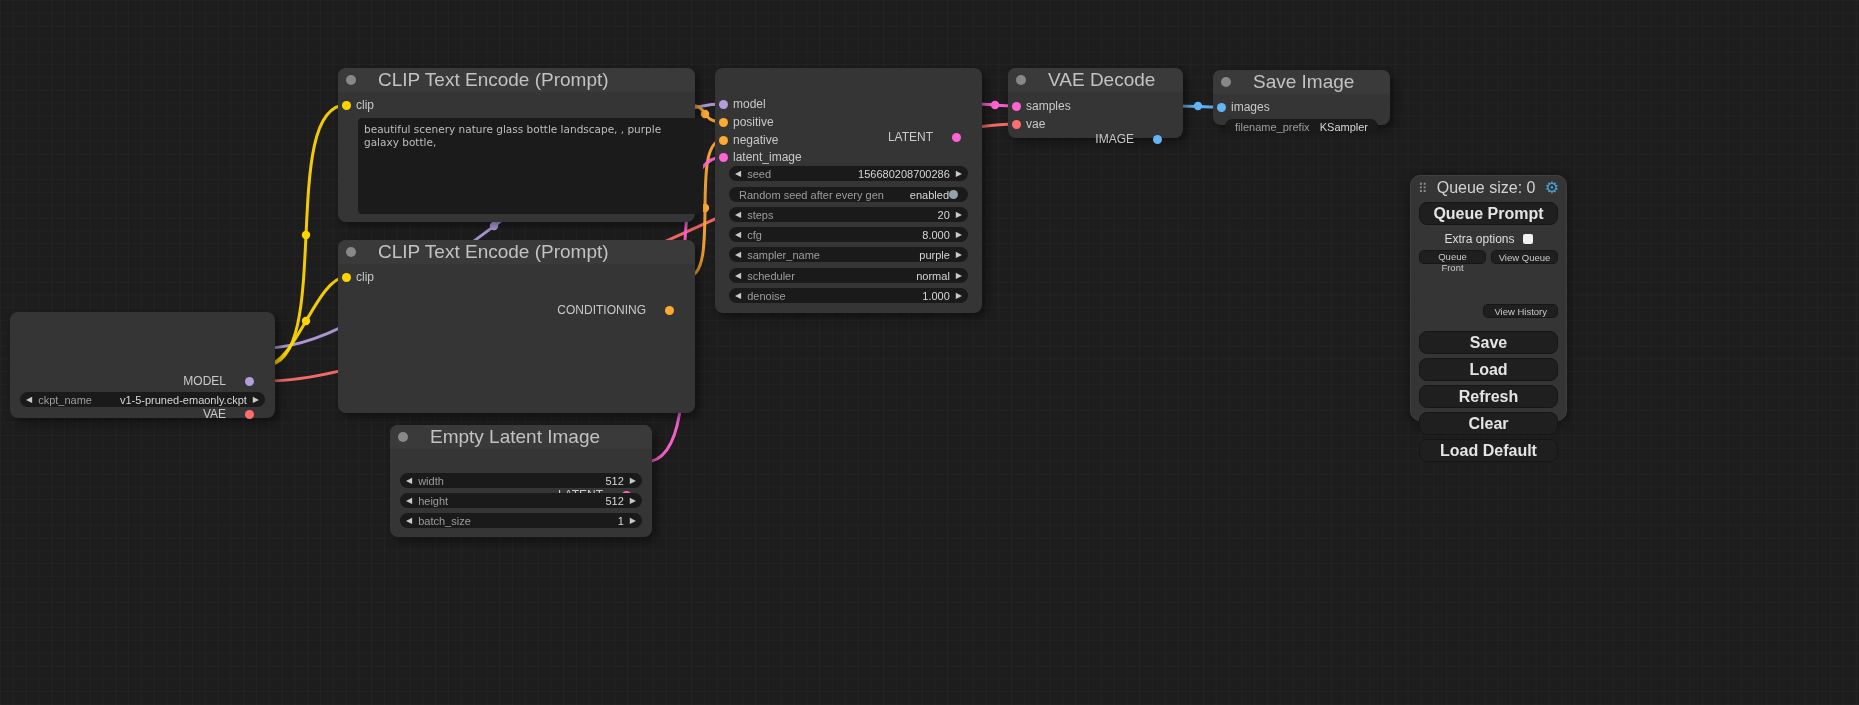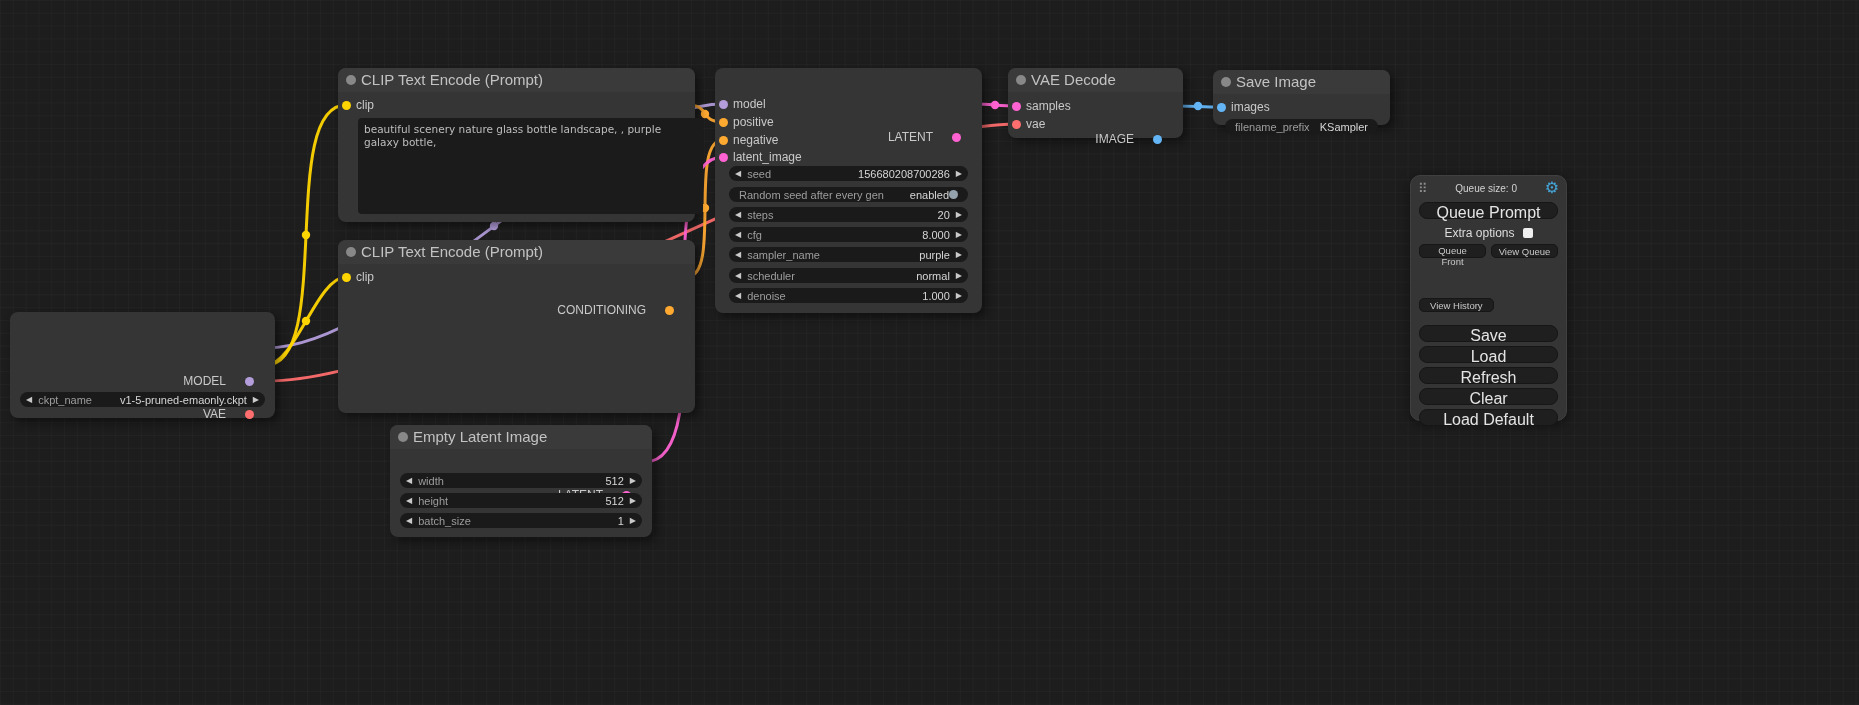--- a/index.html
+++ b/index.html
@@ -14,22 +14,22 @@
     background-size:12.8px 12.8px;
   }
   svg.wires { position:absolute; left:0; top:0; z-index:1; }
   .wire { fill:none; stroke-width:3; stroke-linecap:round; opacity:.95; }
 
   .node {
     position:absolute; z-index:2; background:#353535; border-radius:8px;
     box-shadow:4px 4px 10px rgba(0,0,0,.45); color:#c8c8c8;
   }
   .node-title {
-    height:24px; line-height:24px; padding-left:23px; position:relative;
-    font-size:15px; color:#c2c2c2; background:#3a3a3a; border-radius:8px 8px 0 0;
+    height:24px; line-height:24px; padding-left:40px; position:relative;
+    font-size:19px; color:#c2c2c2; background:#3a3a3a; border-radius:8px 8px 0 0;
     white-space:nowrap; overflow:hidden;
   }
   .collapse-dot { position:absolute; left:8px; top:7px; width:10px; height:10px; border-radius:50%; background:#888; }
 
   .slot { position:absolute; height:14px; line-height:14px; font-size:12px; white-space:nowrap; }
   .slot.in  { left:0; padding-left:18px; }
   .slot.out { right:17px; padding-right:32px; text-align:right;margin-top:33px; }
   .slot .dot { position:absolute; top:2.5px; width:9px; height:9px; border-radius:50%; background:#999; }
   .slot.in .dot  { left:4px; }
   .slot.out .dot { right:4px; }
@@ -52,32 +52,32 @@
     color:#bdbdbd; white-space:pre-wrap; word-break:break-word; overflow:hidden;
   }
 
   .queue-panel {
     position:absolute; left:1410px; top:175px; width:157px; height:246px; z-index:3;
     background:#353535; border:1px solid #404040; border-radius:10px;
     box-shadow:0 3px 12px rgba(0,0,0,.5); color:#ddd;
   }
   .qp-header { display:flex; align-items:center; height:22px; padding:2px 7px 0 7px; }
   .drag-handle { color:#8d8d8d; font-size:13px; cursor:grab; }
-  .qp-title { flex:1; text-align:center; font-size:10px; color:#d2d2d2; }
+  .qp-title { flex:1; text-align:center; font-size:16px; color:#d2d2d2; }
   .gear { color:#45a4d6; font-size:16px; line-height:16px; cursor:pointer; }
 
   button { font-family:inherit; cursor:pointer; }
   .btn { background:#1f1f1f; border:1px solid #161616; border-radius:8px; color:#e4e4e4; }
-  .btn-big { display:block; width:calc(100% - 16px); height:17px; margin:4px 8px 0; font-size:16px; line-height:19px; }
+  .btn-big { display:block; width:calc(100% - 16px); height:23px; margin:4px 8px 0; font-size:16px; line-height:19px;font-weight:bold; }
   .btn-small { height:14px; font-size:9.5px; line-height:11px; border-radius:5px; color:#c9c9c9; padding:0 6px; }
   .extra-row { display:flex; justify-content:center; align-items:center; gap:8px; margin-top:7px; font-size:12px; color:#ddd; }
   .checkbox { width:10px; height:10px; background:#f0f0f0; border-radius:2px; display:inline-block; cursor:pointer; }
   .small-row { display:flex; gap:5px; margin:4px 8px 0; }
   .small-row .btn-small { flex:1; }
-  .small-row.center { justify-content:flex-start;margin-top:40px; }
+  .small-row.center { justify-content:flex-end;margin-top:40px; }
   .small-row.center .btn-small { flex:0 0 auto; padding:0 10px; }
   .gap-top { margin-top:13px; }
 </style>
 </head>
 <body>
 
 <div class="canvas">
 
   <svg class="wires" width="1859" height="705">
     <path class="wire" d="M 266 348 C 396 348, 592 104, 723 104" stroke="#B39DDB"></path>

